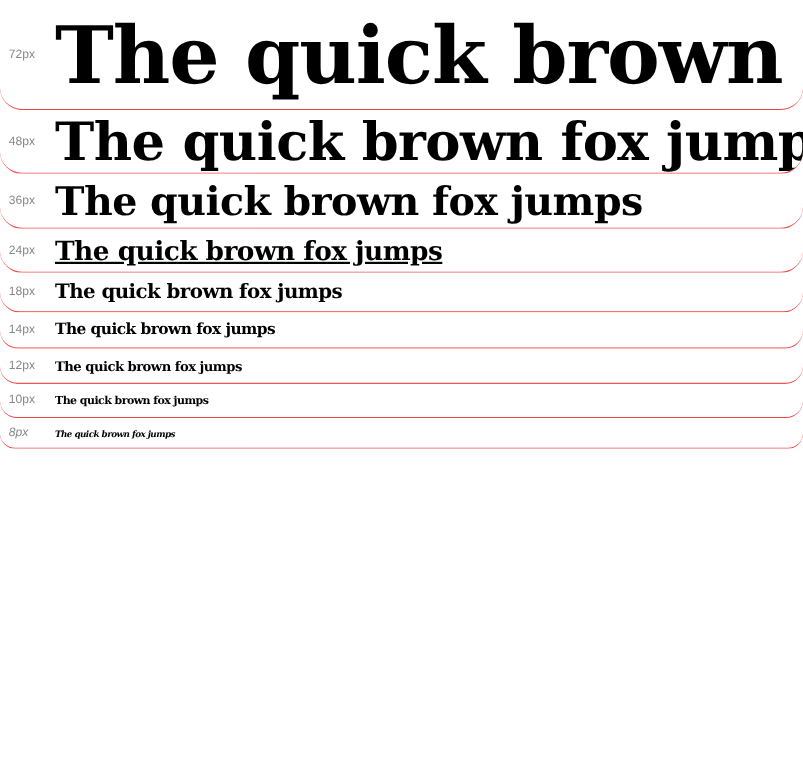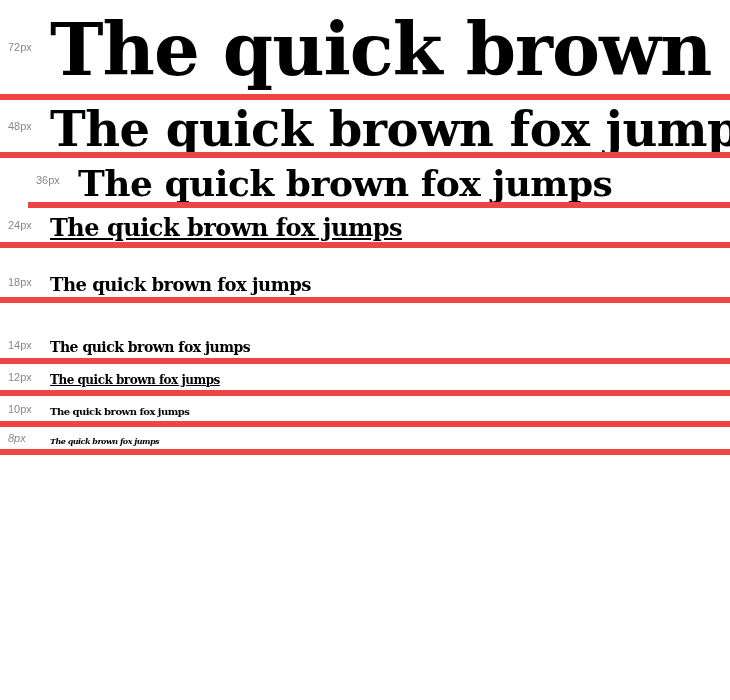--- a/index.html
+++ b/index.html
@@ -11,25 +11,26 @@
     width: 730px;
     height: 700px;
     font-family: "Liberation Sans", sans-serif;
     overflow: hidden;
   }
   #specimen {
     width: 730px;
   }
   .row {
     position: relative;
-    border-bottom: 6px solid #ef4444;
+    border-bottom: 1px solid #ef4444;
     box-sizing: border-box;
     display: block;
     overflow: hidden;
     white-space: nowrap;
+    border-radius: 20px;
   }
   .size-label {
     position: absolute;
     left: 8px;
     top: 50%;
     transform: translateY(-50%);
     font-family: "Liberation Sans", sans-serif;
     font-size: 11px;
     color: #888888;
     line-height: 1;
@@ -42,29 +43,29 @@
     font-family: "DejaVu Serif", "Liberation Serif", serif;
     font-weight: bold;
     white-space: nowrap;
     letter-spacing: -0.5px;
   }
   
   .r0 { height: 100px; }
   .r0 .sample { font-size: 72px; line-height: 100px; letter-spacing: -1px; }
   .r1 { height: 58px; }
   .r1 .sample { font-size: 48px; line-height: 58px; }
-  .r2 { height: 50px; margin-left: 28px; }
+  .r2 { height: 50px; }
   .r2 .sample { font-size: 36px; line-height: 50px; }
   .r3 { height: 40px; text-decoration: underline; }
   .r3 .sample { font-size: 24px; line-height: 40px; }
-  .r4 { height: 36px; margin-top: 19px; }
+  .r4 { height: 36px; }
   .r4 .sample { font-size: 18px; line-height: 36px; }
-  .r5 { height: 33px; margin-top: 28px; }
+  .r5 { height: 33px; }
   .r5 .sample { font-size: 14px; line-height: 33px; }
-  .r6 { height: 32px; text-decoration: underline; }
+  .r6 { height: 32px; }
   .r6 .sample { font-size: 12px; line-height: 32px; }
   .r7 { height: 31px; }
   .r7 .sample { font-size: 10px; line-height: 31px; }
   .r8 { height: 28px; font-style: italic; }
   .r8 .sample { font-size: 8px; line-height: 28px; }
 </style>
 </head>
 <body>
 
 <div id="specimen">

